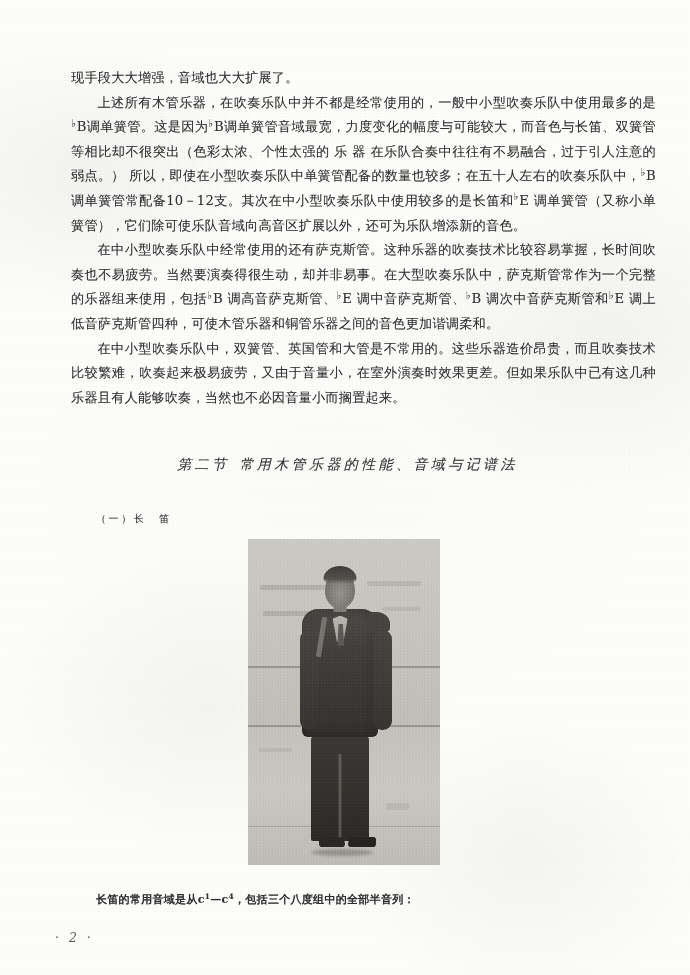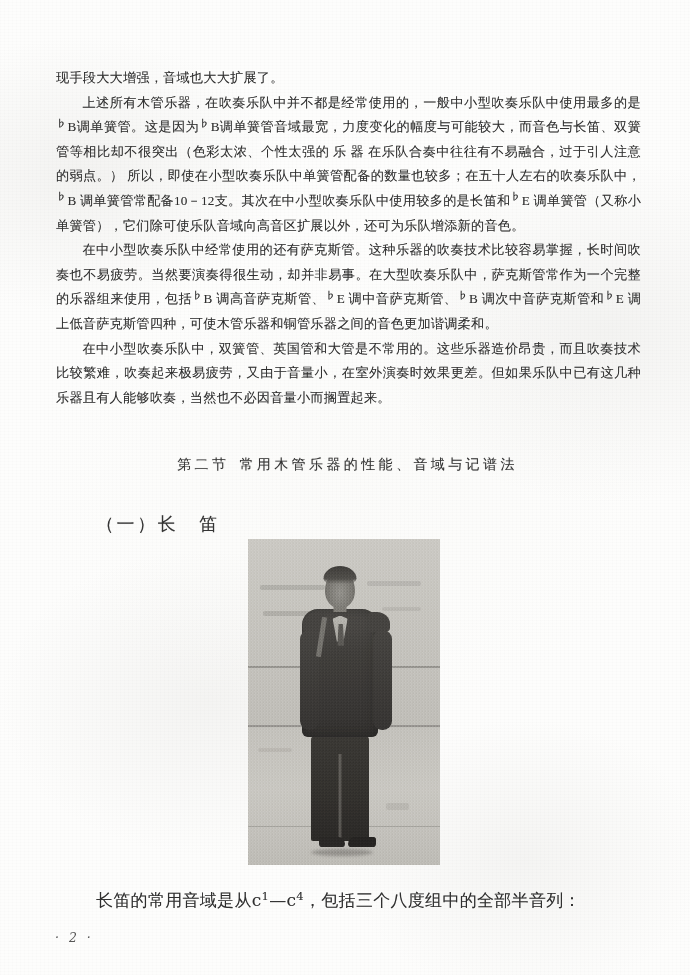--- a/index.html
+++ b/index.html
@@ -36,24 +36,23 @@
     pointer-events: none;
     opacity: 0.5;
     background-image:
       repeating-linear-gradient(0deg, rgba(150,148,142,0.045) 0px, rgba(150,148,142,0.045) 1px, rgba(0,0,0,0) 1px, rgba(0,0,0,0) 3px),
       repeating-linear-gradient(90deg, rgba(150,148,142,0.035) 0px, rgba(150,148,142,0.035) 1px, rgba(0,0,0,0) 1px, rgba(0,0,0,0) 4px);
   }
 
   
   #textblock {
     position: absolute;
-    left: 56px;
+    left: 71px;
     top: 66px;
     width: 585px;
-    font-family: Liberation Serif, serif;
   }
   p.para {
     margin: 0 0 0 0;
     font-size: 13.2px;
     line-height: 24.6px;
     color: #2e2e2e;
     text-align: justify;
     text-justify: inter-ideograph;
     letter-spacing: 0.2px;
     text-shadow: 0 0 0.6px rgba(90,90,90,0.35);
@@ -72,29 +71,30 @@
   #section-heading {
     position: absolute;
     left: 55px;
     top: 456px;
     width: 585px;
     text-align: center;
     font-size: 14px;
     letter-spacing: 3.4px;
     color: #333;
     text-shadow: 0 0 0.7px rgba(90,90,90,0.4);
+    font-style: italic;
   }
   #section-heading .num { margin-right: 10px; }
 
   
   #subsection {
     position: absolute;
     left: 96px;
     top: 512px;
-    font-size: 18px;
+    font-size: 10px;
     letter-spacing: 2.6px;
     color: #333;
     text-shadow: 0 0 0.7px rgba(90,90,90,0.4);
   }
 
   
   #photo {
     position: absolute;
     left: 248px;
     top: 539px;
@@ -272,25 +272,26 @@
     background-size: 3px 3px, 3px 3px;
     mix-blend-mode: overlay;
   }
 
   
   #caption-line {
     position: absolute;
     left: 96px;
     top: 889px;
     width: 540px;
-    font-size: 17px;
+    font-size: 11px;
     line-height: 22px;
     color: #2e2e2e;
     letter-spacing: 0.3px;
     text-shadow: 0 0 0.6px rgba(90,90,90,0.35);
+    font-weight: bold;
   }
   sup.oct { font-size: 0.68em; vertical-align: 0.52em; line-height: 0; }
 
   
   #folio {
     position: absolute;
     left: 55px;
     top: 930px;
     font-size: 12.5px;
     font-style: italic;

